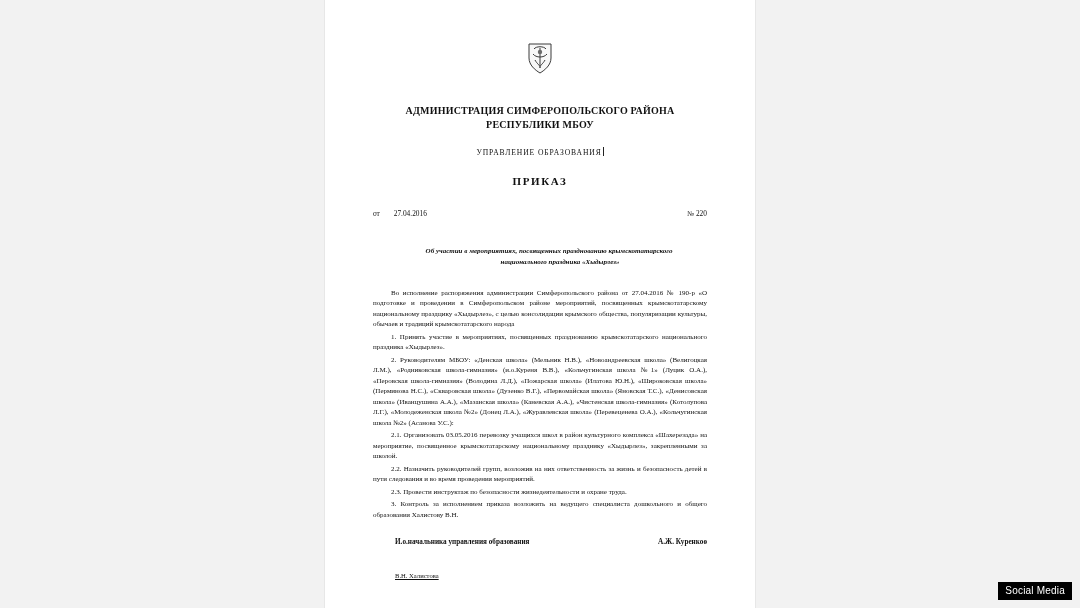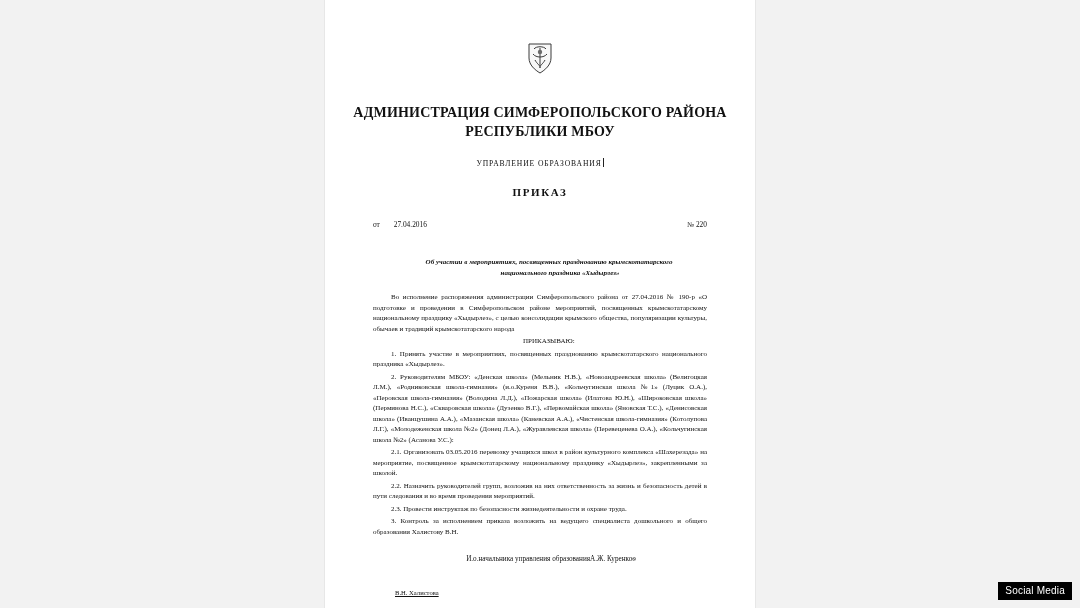--- a/index.html
+++ b/index.html
@@ -44,21 +44,21 @@
   .emblem {
     display: inline-block;
     width: 34px;
     height: 38px;
     line-height: 0;
   }
   .org {
     text-align: center;
     margin-top: 24px;
     font-weight: bold;
-    font-size: 14px;
+    font-size: 10px;
     letter-spacing: 0.2px;
     line-height: 1.35;
   }
   .dept {
     text-align: center;
     margin-top: 16px;
     font-size: 7.6px;
     letter-spacing: 0.9px;
   }
   .dept .caret {
@@ -93,21 +93,21 @@
     font-style: italic;
     font-weight: bold;
     line-height: 1.55;
     text-align: center;
   }
   .subject .line2 {
     display: block;
     padding-left: 22px;
   }
   .body {
-    margin-top: 14px;
+    margin-top: 20px;
     padding: 0 48px 0 48px;
     font-size: 7px;
     line-height: 1.5;
     text-align: justify;
   }
   .body p {
     margin: 0 0 2px 0;
   }
   .indent {
     text-indent: 18px;
@@ -116,22 +116,23 @@
     text-align: left;
     text-indent: 150px;
   }
   .u {
     text-decoration: underline;
   }
   .sign-row {
     margin-top: 18px;
     padding: 0 48px 0 48px;
     display: flex;
-    justify-content: center;
+    justify-content: space-between;
     font-size: 7.2px;
+    font-weight: bold;
   }
   .sign-left {
     padding-left: 22px;
   }
   .exec {
     margin-top: 26px;
     padding-left: 70px;
     font-size: 6.6px;
   }
   .exec .u {
@@ -192,21 +193,20 @@
         <div>№ 220</div>
       </div>
 
       <div class="subject">
         <span>Об участии в мероприятиях, посвященных празднованию  крымскотатарского</span>
         <span class="line2">национального праздника «Хыдырлез»</span>
       </div>
 
       <div class="body">
         <p class="indent">Во исполнение распоряжения    администрации Симферопольского района от 27.04.2016      № 190-р «О подготовке и проведении в Симферопольском районе мероприятий, посвященных крымскотатарскому национальному праздцику «Хыдырлез», с целью консолидации крымского общества, популяризации культуры, обычаев и традиций крымскотатарского народа</p>
-        <p class="center-caps">ПРИКАЗЫВАЮ:</p>
         <p class="indent">1. Принять участие в мероприятиях, посвященных празднованию  крымскотатарского национального праздника «Хыдырлез».</p>
         <p class="indent">2. Руководителям   МБОУ: «Денская школа» (Мельник  Н.В.), «Новоандреевская школа» (Велигоцкая  Л.М.), «Родниковская школа-гимназия» (и.о.Куреня В.В.), «Кольчугинская школа №1» (Луцик О.А.), «Перовская школа-гимназия» (Володина Л.Д.), «Пожарская  школа»  (Илатова Ю.Н.), «Широковская школа» (Перминова Н.С.), «Скваровская  школа»  (Дузенко  В.Г.), «Первомайская  школа»  (Яновская  Т.С.), «Денисовская школа» (Иванцушина А.А.), «Мазанская школа» (Каневская А.А.), «Чистенская школа-гимназия» (Котолупова Л.Г.), «Молодеженская  школа №2»  (Донец Л.А.), «Журавлевская школа» (Перевеценева О.А.), «Кольчугинская школа №2» (Асанова У.С.):</p>
         <p class="indent">2.1. Организовать 03.05.2016 перевозку учащихся школ  в район культурного комплекса «Шахерезада» на мероприятие, посвященное крымскотатарскому  национальному празднику «Хыдырлез», закрепленными за школой.</p>
         <p class="indent">2.2.  Назначить  руководителей  групп, возложив на них  ответственность за жизнь и безопасность детей в пути следования и во время проведения мероприятий.</p>
         <p class="indent">2.3. Провести инструктаж по безопасности жизнедеятельности и охране труда.</p>
         <p class="indent">3. Контроль за исполнением приказа возложить на ведущего специалиста дошкольного и общего образования Халистову В.Н.</p>
       </div>
 
       <div class="sign-row">
         <div class="sign-left">И.о.начальника управления образования</div>

